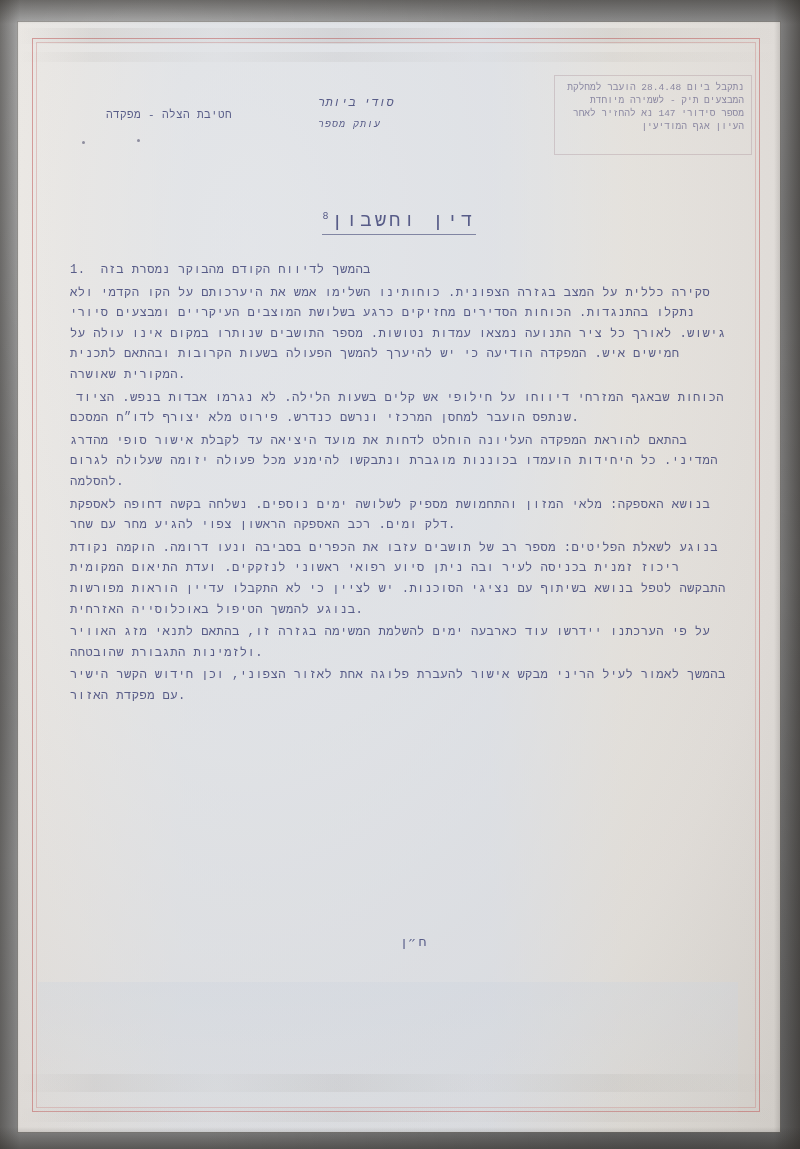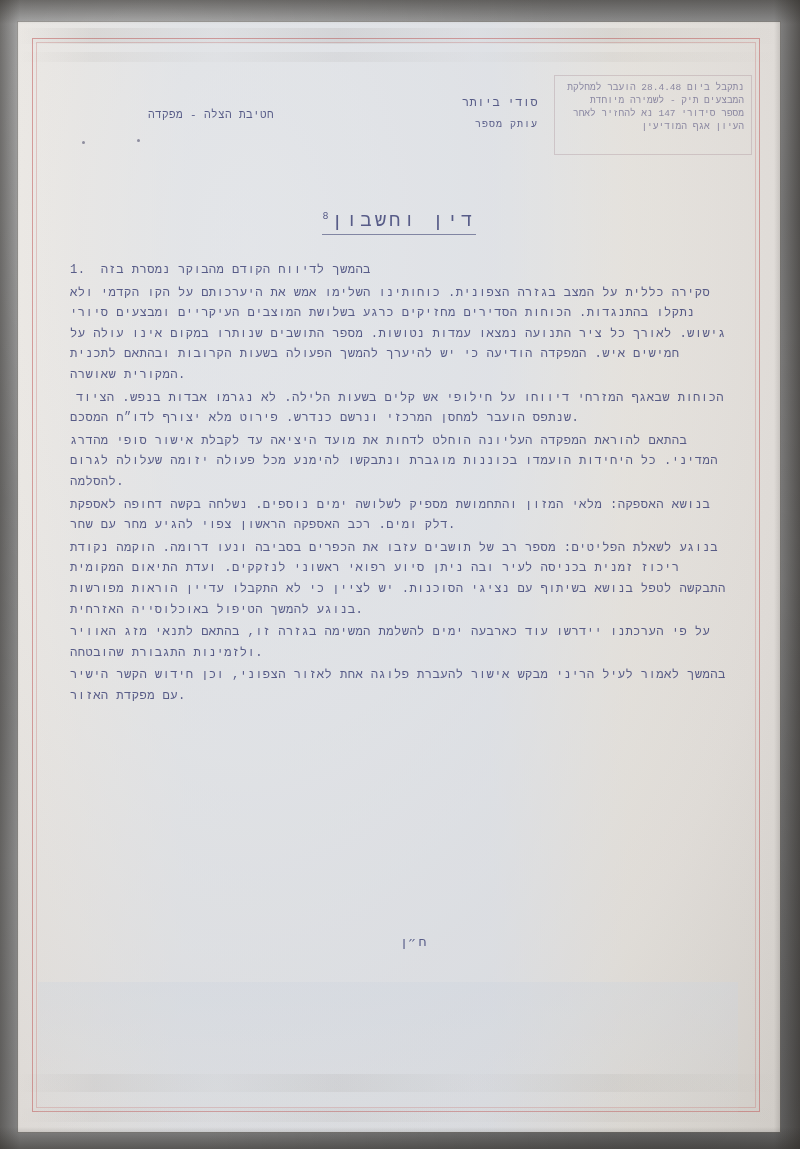--- a/index.html
+++ b/index.html
@@ -99,31 +99,32 @@
     opacity: 0.82;
   }
 
   #header-left {
     position: absolute;
     left: 46px;
     top: 86px;
     width: 210px;
     font-size: 11px;
     line-height: 15px;
-    text-align: right;
+    text-align: center;
   }
 
   #header-center {
     position: absolute;
     left: 300px;
     top: 70px;
     width: 220px;
-    text-align: right;
+    text-align: left;
     font-size: 12px;
     line-height: 22px;
+    font-style: italic;
   }
   #header-center .line2 {
     font-size: 10px;
     letter-spacing: 1px;
   }
 
   #stamp-box {
     position: absolute;
     left: 536px;
     top: 53px;

